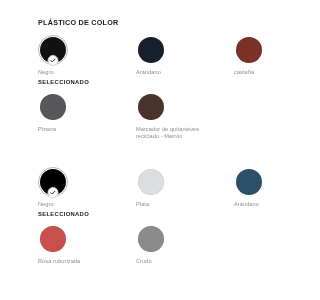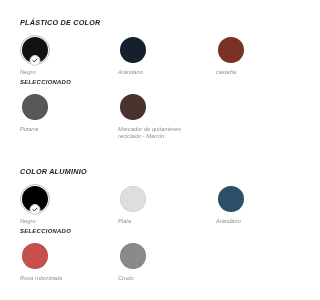--- a/index.html
+++ b/index.html
@@ -14,23 +14,22 @@
   }
   .page {
     position: relative;
     width: 300px;
     height: 300px;
     background: #ffffff;
     overflow: hidden;
   }
   .section {
     position: absolute;
-    left: 20px;
+    left: 38px;
     width: 246px;
-    font-style: italic;
   }
   .section-plastico { top: 18px; }
   .section-aluminio { top: 167px; }
 
   .section-title {
     font-size: 7.2px;
     font-weight: 700;
     letter-spacing: 0.25px;
     color: #1b1b1b;
     line-height: 10px;
@@ -158,21 +157,20 @@
         <div class="swatch-cell">
           <div class="swatch-dot-wrap">
             <div class="swatch-dot hairline" style="background: rgb(74, 51, 44);"></div>
           </div>
           <div class="swatch-label">Marcador de quitanieves reciclado - Marrón</div>
         </div>
       </div>
   </div>
 
   <div class="section section-aluminio">
-    <div class="section-title">COLOR ALUMINIO</div>
     <div class="swatch-grid">
         <div class="swatch-cell">
           <div class="swatch-dot-wrap">
             <div class="swatch-dot" style="background: rgb(0, 0, 0);"></div>
             <div class="swatch-ring"></div>
             <div class="swatch-check">
               <svg width="7" height="7" viewBox="0 0 12 12" aria-hidden="true">
                 <path d="M2.4 6.2 L4.7 8.5 L9.4 3.6" fill="none" stroke="#1b1b1b" stroke-width="1.6" stroke-linecap="round" stroke-linejoin="round"></path>
               </svg>
             </div>

